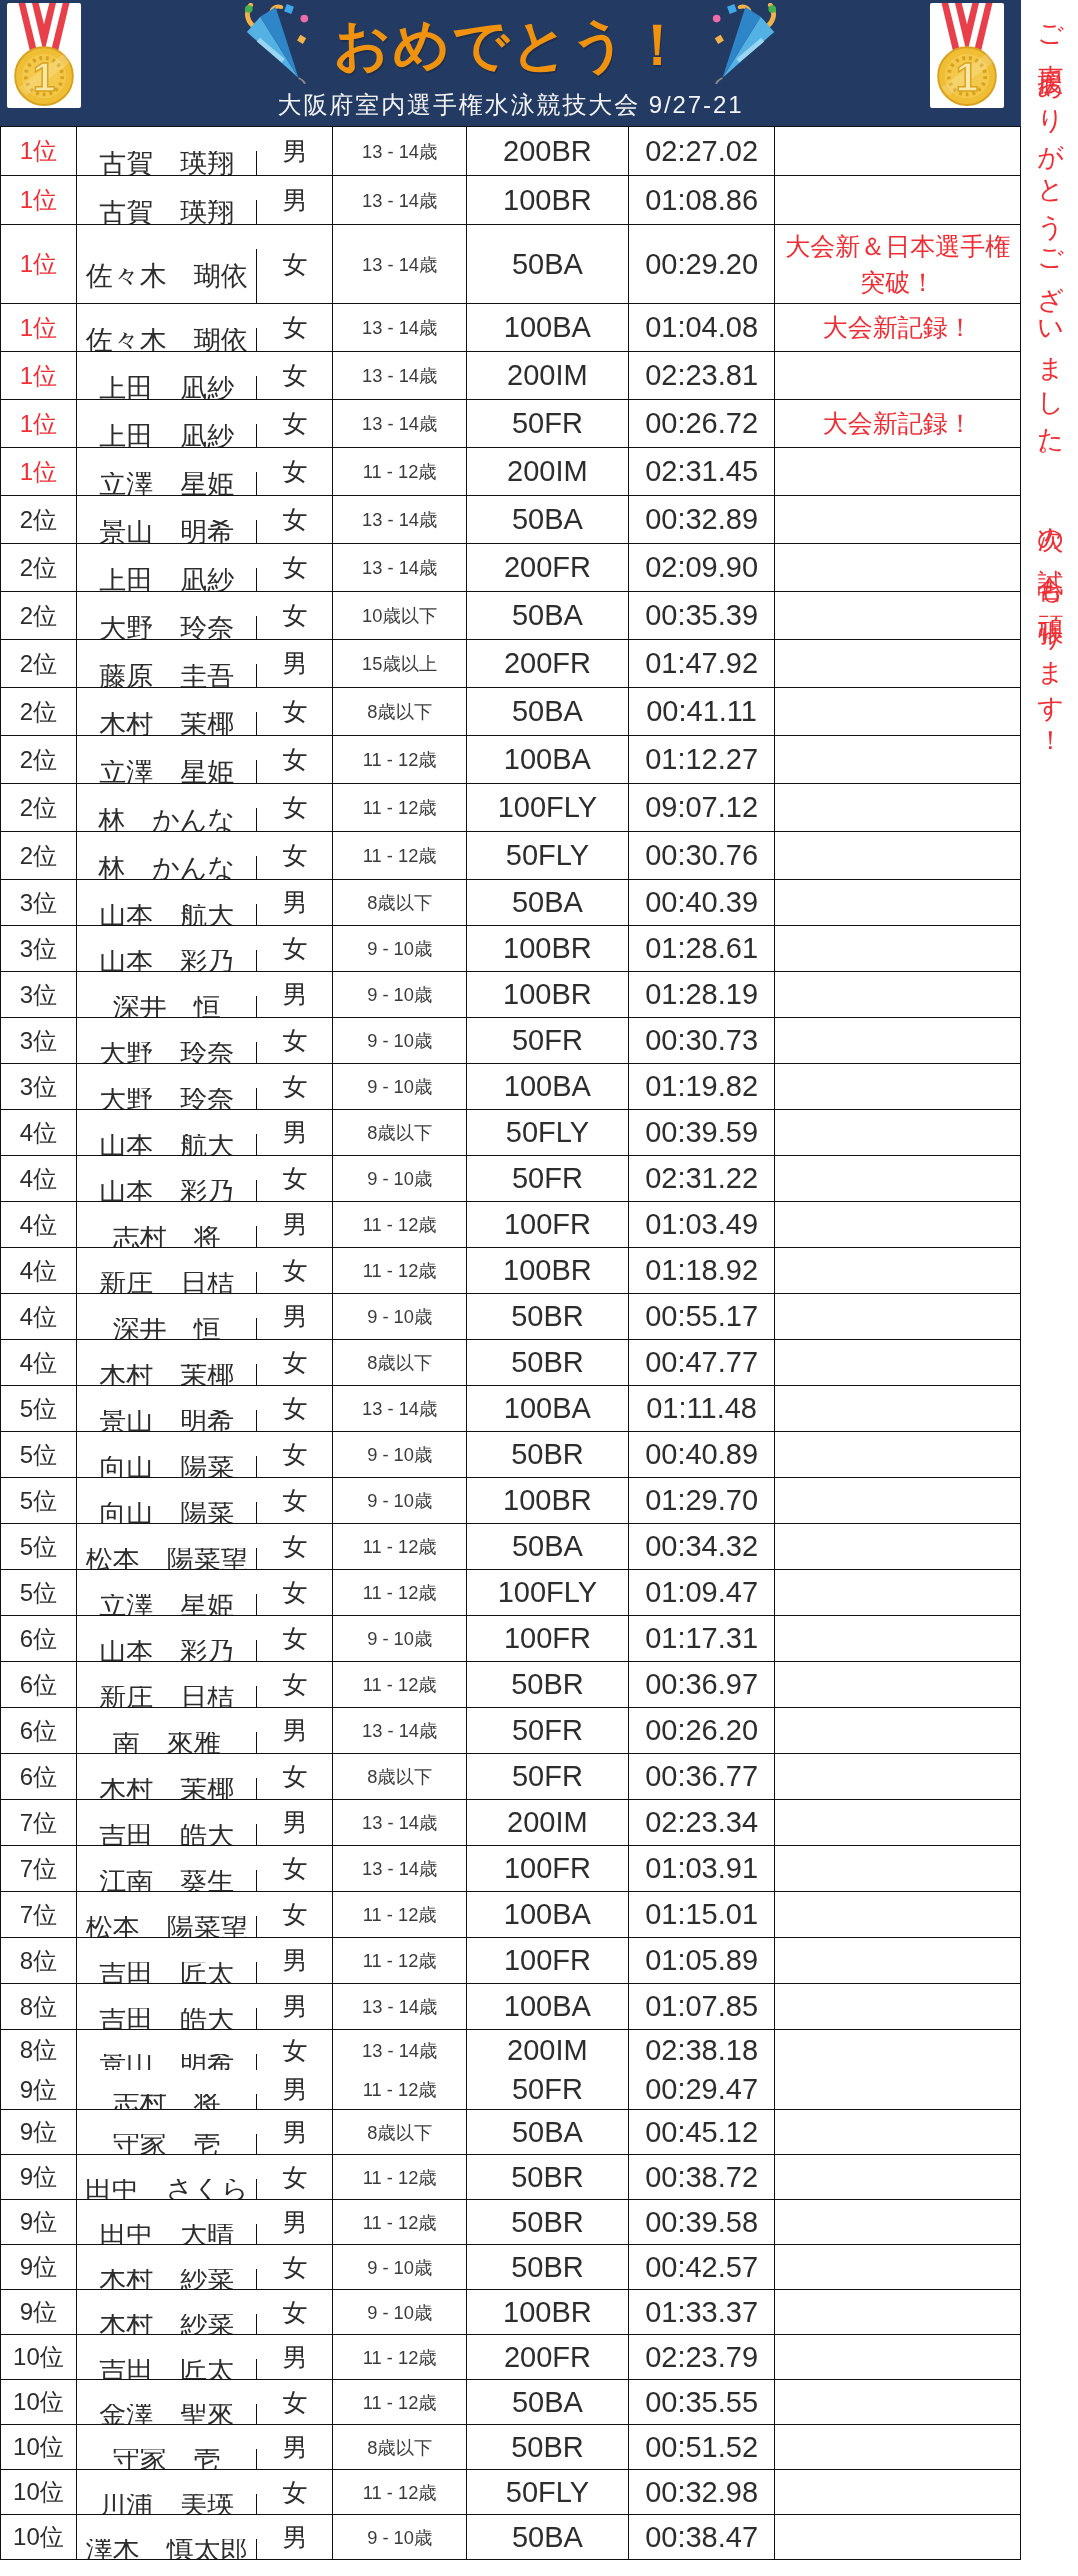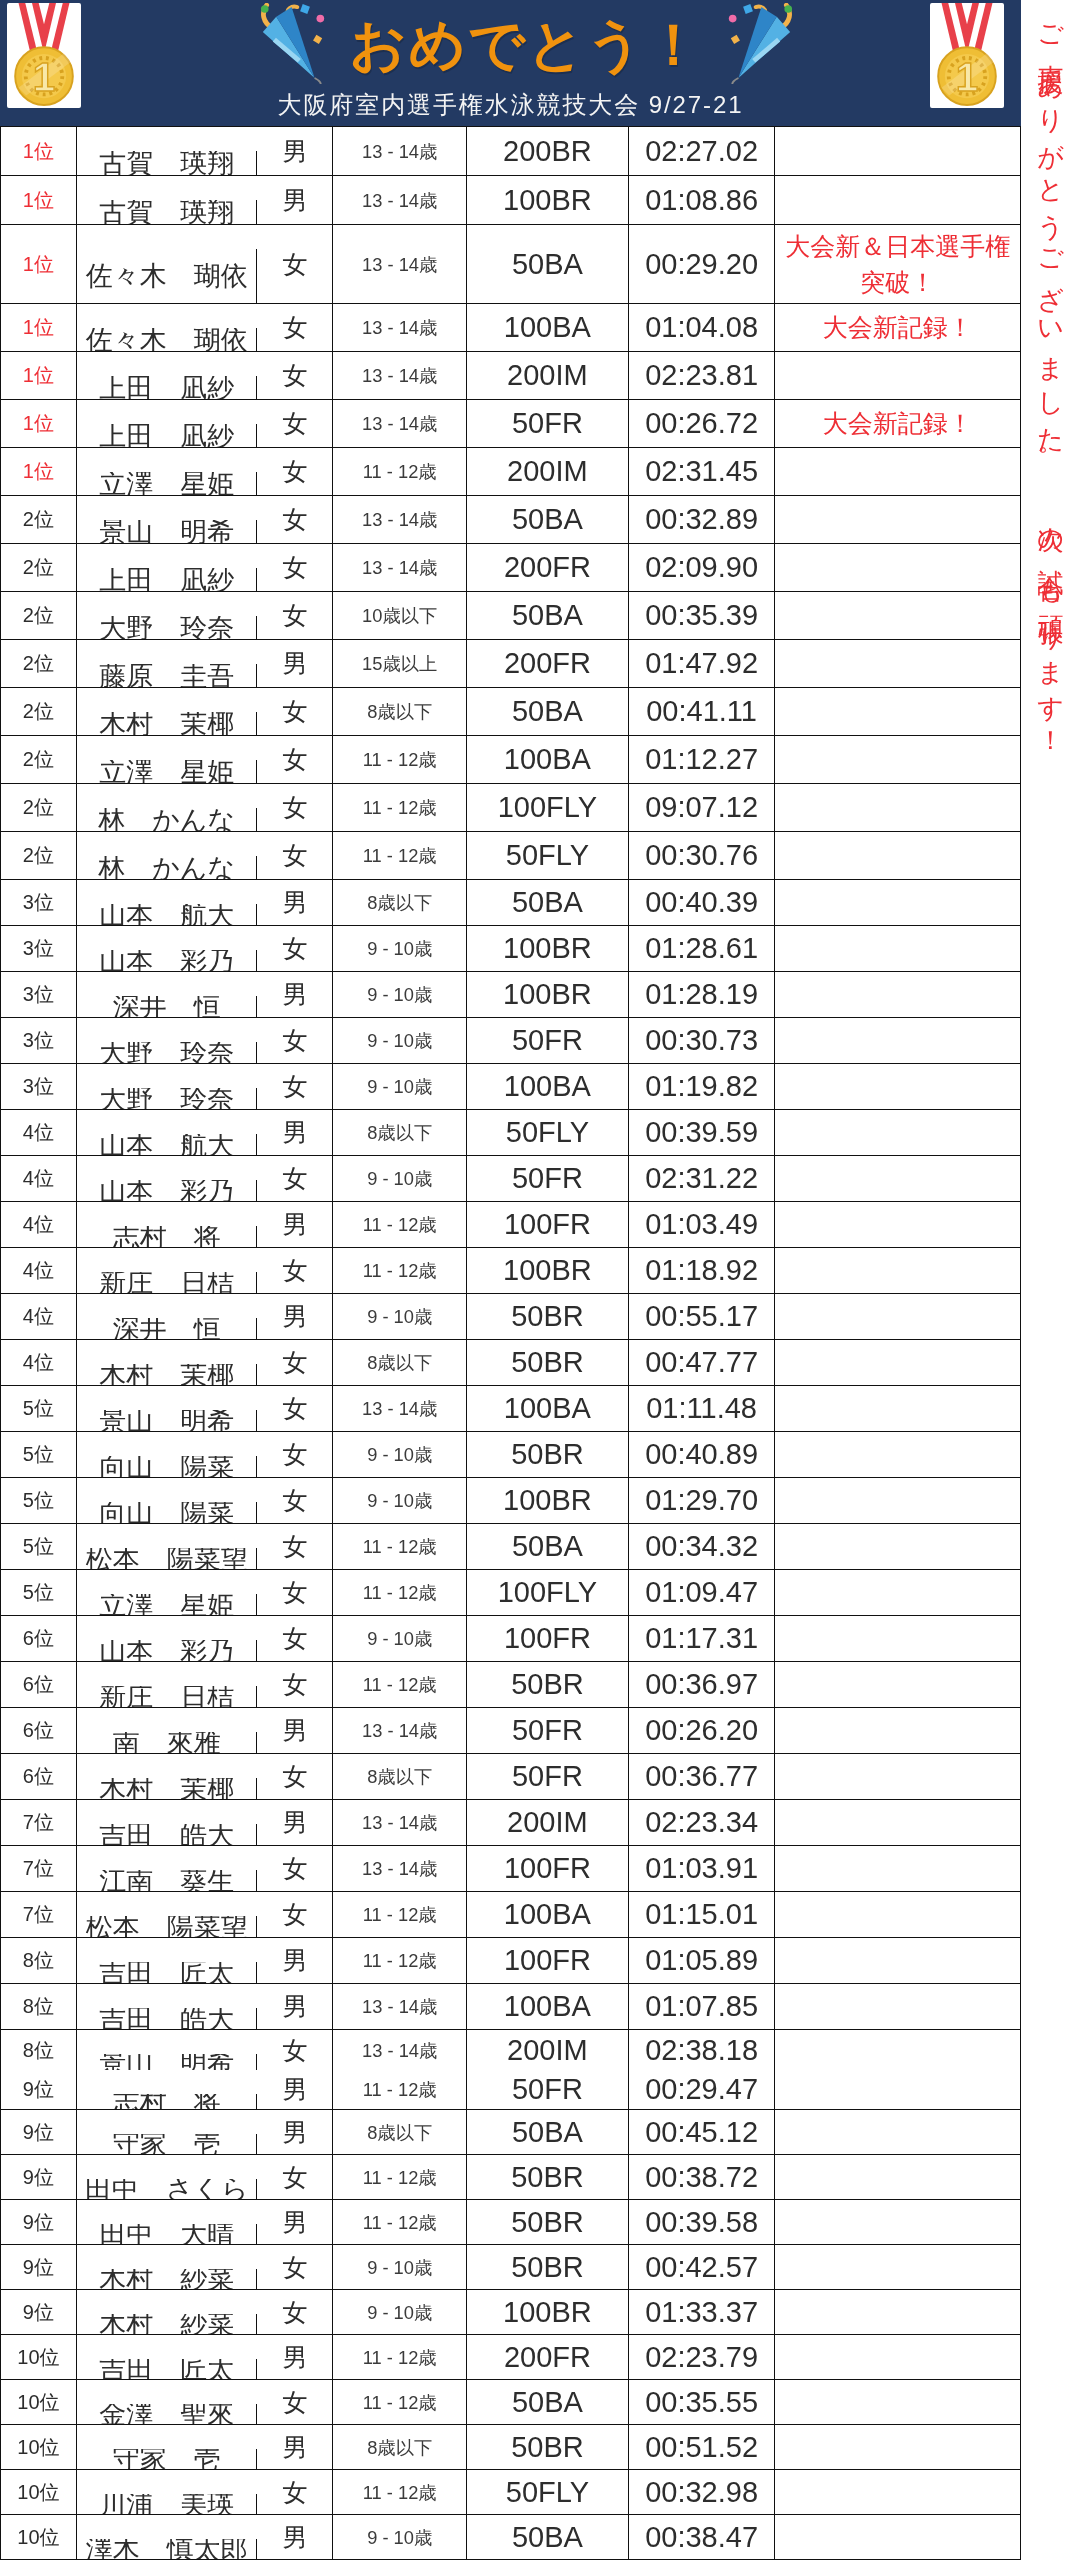--- a/index.html
+++ b/index.html
@@ -7,21 +7,21 @@
   .canvas{
     position:relative;width:1079px;height:2576px;background:#ffffff;overflow:hidden;
     font-family:"Liberation Sans","DejaVu Sans",sans-serif;color:#2d2d2d;
   }
   
   .header{position:absolute;left:0;top:0;width:1021px;height:126px;background:#233A63;}
   .medal{position:absolute;top:2.9px;width:74px;height:105px;background:#ffffff;border-radius:1.9px;
          display:flex;align-items:center;justify-content:center;}
   .medal.left{left:6.7px;}
   .medal.right{left:930px;}
-  .banner{position:absolute;left:16px;top:0;width:100%;height:91px;
+  .banner{position:absolute;left:0;top:0;width:100%;height:91px;
           display:flex;align-items:center;justify-content:center;gap:22px;font-family:Liberation Serif, serif;}
   .banner-title{font-size:56px;font-weight:bold;color:#F0920E;letter-spacing:1.9px;
                 text-shadow:1px 1.9px 0 rgba(0,0,0,0.18);white-space:nowrap;}
   .cracker{flex:0 0 auto;}
   .cracker.right svg{transform:scaleX(-1);}
   .subtitle{position:absolute;left:0;bottom:4.8px;width:100%;text-align:center;color:#F4F4F4;
             font-size:24px;letter-spacing:1.9px;white-space:nowrap;}
   
   .sidebar{position:absolute;left:1021px;top:0;width:58px;height:2576px;background:#fff;
            display:flex;justify-content:center;}
@@ -29,21 +29,21 @@
                 font-size:26px;letter-spacing:0.22em;padding-top:7.7px;
                 font-family:"Liberation Serif","DejaVu Serif",serif;line-height:1.0;}
   
   .results-table{position:absolute;left:0;top:126px;width:1021px;box-sizing:border-box;
                  border-left:1.9px solid #111;border-right:1.9px solid #111;border-top:1.9px solid #111;
                  background:#fff;}
   .trow{display:flex;box-sizing:border-box;border-bottom:1.9px solid #111;background:#fff;}
   .trow.pair-top{border-bottom:none;}
   .cell{display:flex;align-items:center;justify-content:center;box-sizing:border-box;
         border-right:1.9px solid #111;overflow:hidden;text-align:center;}
-  .c-rank  {width:76px; font-size:20px;}
+  .c-rank  {width:76px; font-size:24px;}
   .c-name  {width:181px;font-size:27px;margin-top:24px;}
   .c-gender{width:76px; font-size:25px;}
   .c-age   {width:134px;font-size:18.3px;color:#3b3b3b;}
   .c-event {width:162px;font-size:29px;}
   .c-time  {width:147px;font-size:29px;}
   .c-note  {width:245px;font-size:25px;color:#EE2E35;border-right:none;
             line-height:1.45;padding:0 8.7px;flex-wrap:wrap;}
   .rank-first{color:#EE2E35;}
 </style>
 </head>

